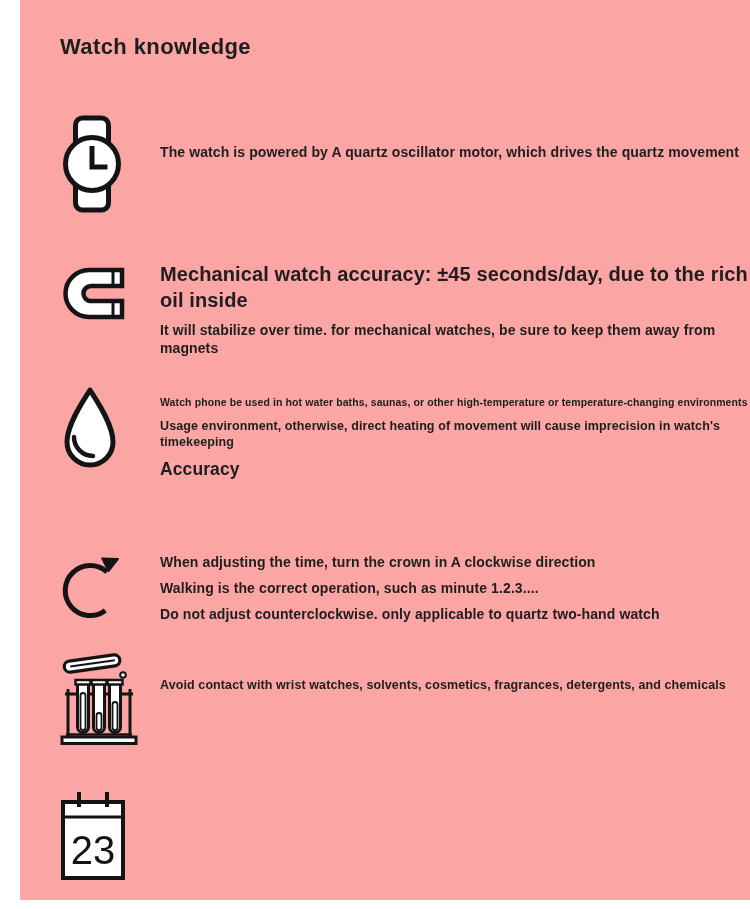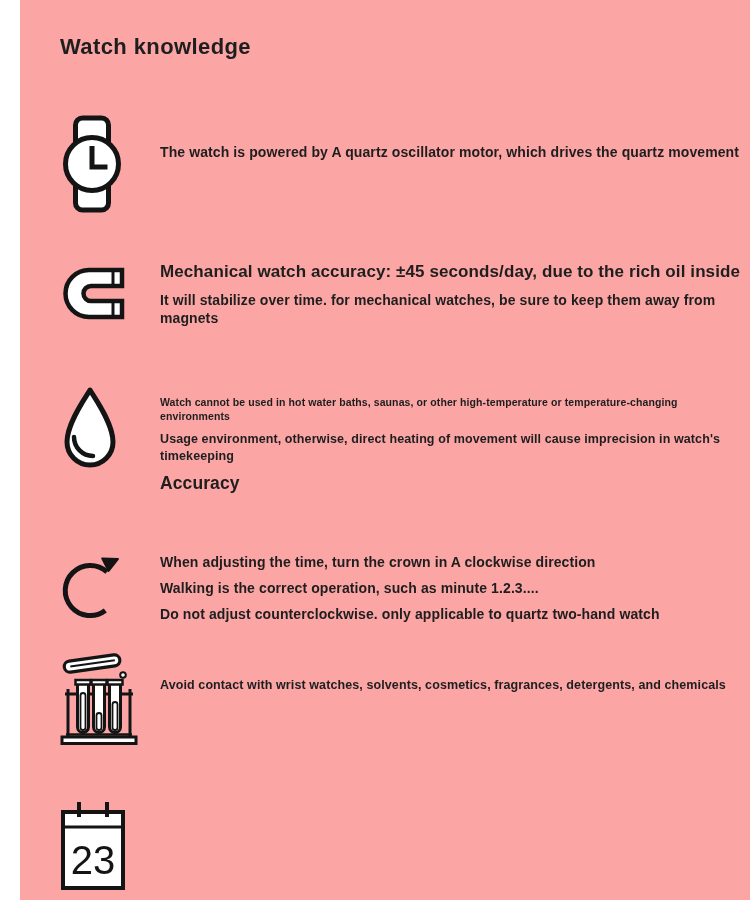--- a/index.html
+++ b/index.html
@@ -9,21 +9,21 @@
   .row{position:absolute;left:0;right:0;}
   .icon{position:absolute;left:40px;top:0;}
   .icon svg{display:block;}
   .text{margin-left:140px;margin-right:20px;}
   .text p{margin:0 0 8px 0;font-weight:700;line-height:1.3;letter-spacing:.1px;}
   .t-xs{font-size:10.5px;}
   .t-sm{font-size:11.5px;}
   .t-md{font-size:12.5px;}
   .t-md2{font-size:14px;}
   .t-lg{font-size:14px;}
-  .t-xl{font-size:17px;}
+  .t-xl{font-size:20px;}
   .t-2xl{font-size:17.5px;}
   .t-3xl{font-size:20px;letter-spacing:.5px;}
   .i0{margin-left:0}.i5{margin-left:5px}.i8{margin-left:8px}.i10{margin-left:10px}
   .i12{margin-left:12px}.i15{margin-left:15px}.i17{margin-left:17px}.i27{margin-left:27px}
   .i45{margin-left:45px}.i60{margin-left:60px}
   .st{fill:none;stroke:#141414;}
   .sf{fill:#ffffff;stroke:#141414;}
 </style>
 </head>
 <body>
@@ -60,21 +60,21 @@
   </section>
 
   <section class="row" style="top:385px;">
     <div class="icon" style="top:0;">
       <svg width="60" height="92" viewBox="0 0 60 92">
         <path class="sf" d="M30 5 C26 12 7 38 7 57 A23 23 0 0 0 53 57 C53 38 34 12 30 5 Z" stroke-width="5" stroke-linejoin="round"></path>
         <path class="st" d="M14 52 A19 19 0 0 0 33 71" stroke-width="4.5" stroke-linecap="round"></path>
       </svg>
     </div>
     <div class="text" style="padding-top:11px;">
-      <p class="t-xs i0">Watch cannot be used in hot water baths, saunas, or other high-temperature or temperature-changing environments</p>
+      <p class="t-xs i0">Watch phone be used in hot water baths, saunas, or other high-temperature or temperature-changing environments</p>
       <p class="t-md i8">Usage environment, otherwise, direct heating of movement will cause imprecision in watch's timekeeping</p>
       <p class="t-2xl i5">Accuracy</p>
     </div>
   </section>
 
   <section class="row" style="top:544px;">
     <div class="icon" style="top:4px;">
       <svg width="64" height="78" viewBox="0 0 64 78">
         <path class="st" d="M45.3 62.5 A25 25 0 1 1 47 24" stroke-width="5"></path>
         <polygon points="58,11 48.6,23 42.2,10.4" fill="#141414" stroke="#141414" stroke-width="2" stroke-linejoin="round"></polygon>
@@ -116,21 +116,21 @@
         <line class="st" x1="6" y1="87.5" x2="72" y2="87.5" stroke-width="2.5"></line>
         <rect class="sf" x="2" y="90" width="74" height="6.5" stroke-width="3"></rect>
       </svg>
     </div>
     <div class="text" style="padding-top:32px;">
       <p class="t-md i15">Avoid contact with wrist watches, solvents, cosmetics, fragrances, detergents, and chemicals</p>
     </div>
   </section>
 
   <section class="row" style="top:788px;">
-    <div class="icon" style="top:12px;">
+    <div class="icon" style="top:2px;">
       <svg width="66" height="92" viewBox="0 0 66 92">
         <rect class="sf" x="3" y="12" width="60" height="76" stroke-width="4"></rect>
         <line class="st" x1="3" y1="27" x2="63" y2="27" stroke-width="3"></line>
         <line class="st" x1="19" y1="2" x2="19" y2="17" stroke-width="4"></line>
         <line class="st" x1="47" y1="2" x2="47" y2="17" stroke-width="4"></line>
         <text x="33" y="74" font-size="40" text-anchor="middle" fill="#141414" font-family="Liberation Sans, sans-serif">23</text>
       </svg>
     </div>
   </section>
 

